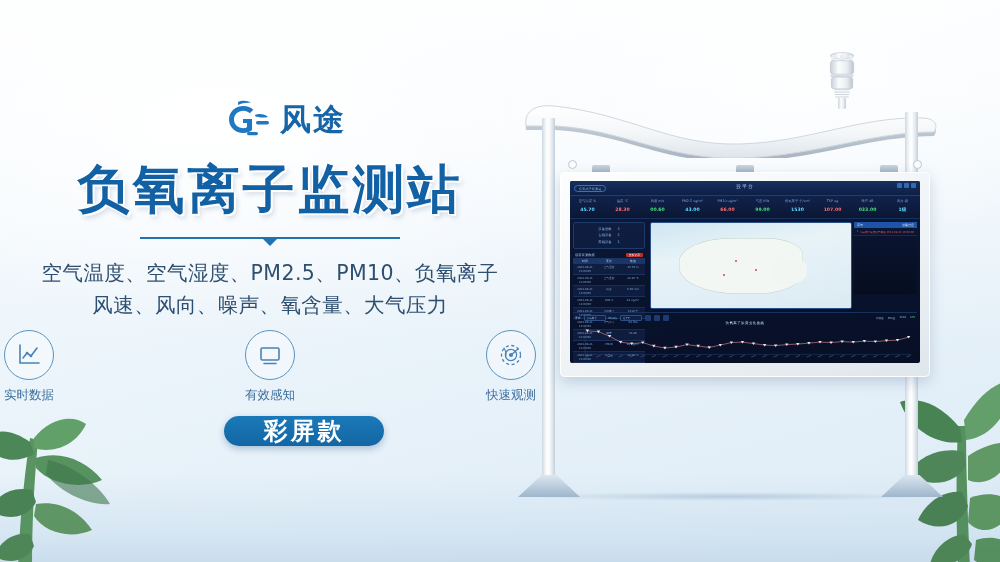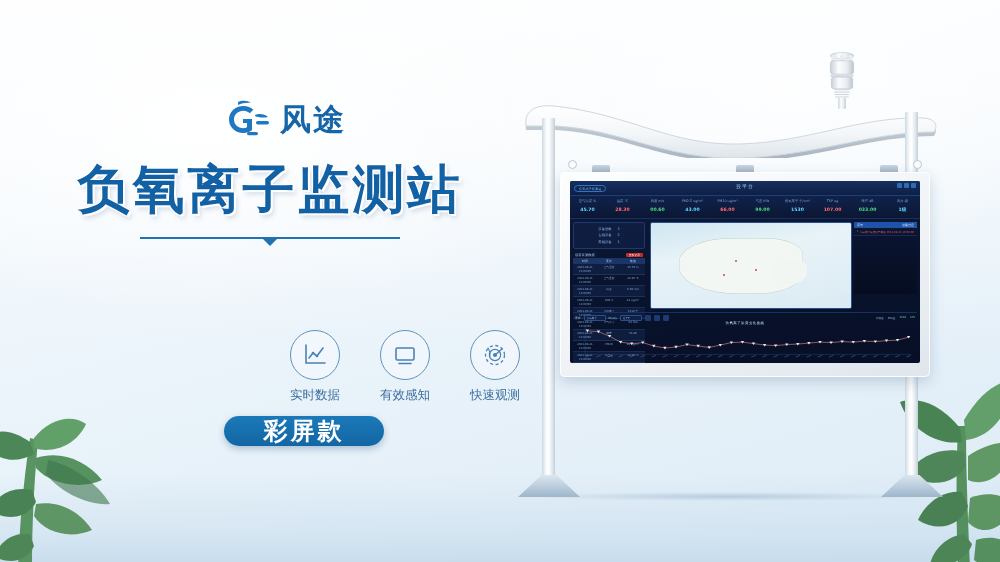--- a/index.html
+++ b/index.html
@@ -67,22 +67,22 @@
 
   .subtitle {
     position:absolute; left:0; right:0; top:258px;
     font-size:20.5px; color:#2f4f70; line-height:1.55;
     letter-spacing:.4px;
     font-family:"DejaVu Sans","Liberation Sans",sans-serif;
   }
 
   
   .features {
-    position:absolute; left:0; right:16px; top:330px;
-    display:flex; justify-content:flex-end; gap:32px;
+    position:absolute; left:0; right:0; top:330px;
+    display:flex; justify-content:space-between; gap:32px;
   }
   .feature { width:58px; text-align:center; }
   .feature-circle {
     width:50px; height:50px; margin:0 auto;
     border:1.6px solid #5d93bd; border-radius:50%;
     display:flex; align-items:center; justify-content:center;
     background:rgba(255,255,255,.35);
   }
   .feature-circle svg { display:block; }
   .feature-label {
@@ -307,20 +307,24 @@
     <span class="logo-text">风途</span>
   </div>
 
   <h1 class="headline">负氧离子监测站</h1>
 
   <div class="divider">
     <div class="divider-line"></div>
     <div class="divider-tri"></div>
   </div>
 
+  <div class="subtitle">
+    <div>空气温度、空气湿度、PM2.5、PM10、负氧离子</div>
+    <div>风速、风向、噪声、氧含量、大气压力</div>
+  </div>
 
   <div class="features">
 
     <div class="feature">
       <div class="feature-circle">
         <svg width="26" height="26" viewBox="0 0 26 26">
           <path d="M4,3 L4,21 L23,21" fill="none" stroke="#4a83b2" stroke-width="1.6" stroke-linecap="round"></path>
           <polyline points="7,16 11,11 15,14 21,6" fill="none" stroke="#4a83b2" stroke-width="1.6" stroke-linecap="round" stroke-linejoin="round"></polyline>
           <circle cx="11" cy="11" r="1.3" fill="#4a83b2"></circle>
           <circle cx="15" cy="14" r="1.3" fill="#4a83b2"></circle>

